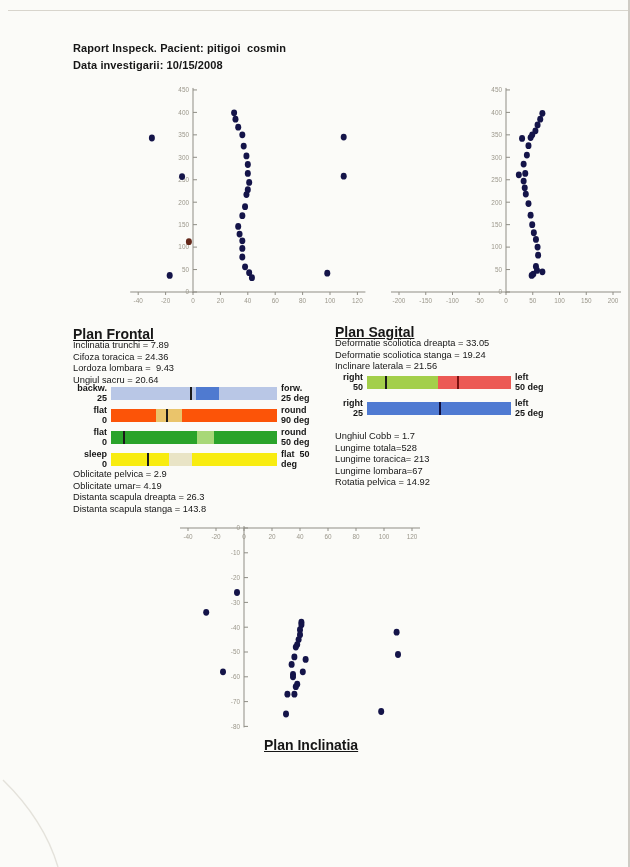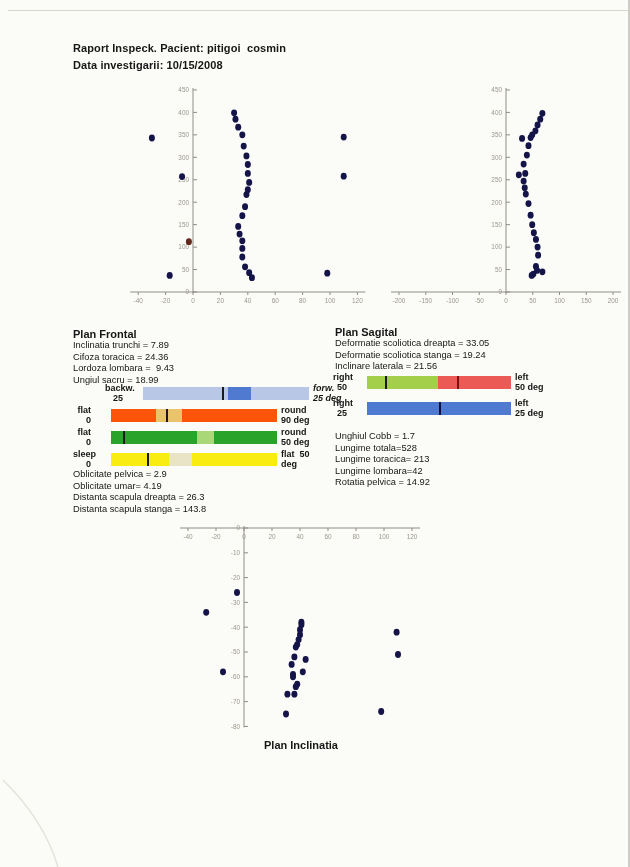--- a/index.html
+++ b/index.html
@@ -3,25 +3,25 @@
 <meta charset="utf-8">
 <style>
   html,body{margin:0;padding:0;}
   body{
     width:630px;height:867px;position:relative;overflow:hidden;
     background:#fbfbf8;color:#161616;
     font-family:"Liberation Sans", sans-serif;
   }
   .abs{position:absolute;}
   .hdr{font-weight:bold;font-size:11px;white-space:pre;letter-spacing:.1px;}
-  .block-title{font-weight:bold;font-size:11px;line-height:12px;white-space:pre;}
+  .block-title{font-weight:bold;font-size:14px;line-height:12px;white-space:pre;text-decoration:underline;}
   .mline{font-size:9.3px;line-height:11.5px;white-space:pre;}
   .bar-row{display:flex;align-items:center;}
   .bar-side{font-size:9px;font-weight:bold;line-height:10px;white-space:pre;}
-  .bar-side.l{text-align:right;padding-right:20px;box-sizing:border-box;}
+  .bar-side.l{text-align:right;padding-right:4px;box-sizing:border-box;}
   .bar-side.r{text-align:left;padding-left:4px;box-sizing:border-box;}
   .bar-track{position:relative;height:13px;flex:none;}
   .bar-track .seg{position:absolute;top:0;bottom:0;}
   .bar-track .mk{position:absolute;top:0;bottom:0;width:2px;}
   svg{overflow:visible;display:block;}
   .scan-top-line{position:absolute;left:8px;top:10px;width:622px;height:1px;background:#d8d5cd;}
   .scan-right-edge{position:absolute;right:0;top:0;width:2px;height:867px;background:#cfccc5;}
 </style>
 </head>
 <body>
@@ -185,32 +185,32 @@
         <ellipse cx="136.68" cy="189.387" rx="3" ry="3.4" fill="#141449"></ellipse>
       </g>
     </svg>
 
   <div class="abs" style="left:73px;top:328px">
     <div class="block-title">Plan Frontal</div>
     <div id="frontal-lines">
         <div class="mline">Inclinatia trunchi = 7.89</div>
         <div class="mline">Cifoza toracica = 24.36</div>
         <div class="mline">Lordoza lombara =  9.43</div>
-        <div class="mline">Ungiul sacru = 18.99</div>
+        <div class="mline">Ungiul sacru = 20.64</div>
       </div>
   </div>
   <div id="frontal-bars" class="abs" style="left:73px;top:382px">
-      <div class="bar-row" style="height: 22px; margin-left: 32px;">
+      <div class="bar-row" style="height: 22px;">
         <div class="bar-side l" style="width: 38px;"><div>backw.</div><div>25</div></div>
         <div class="bar-track" style="width: 166px;">
           <span class="seg" style="left: 0%; width: 100%; background: rgb(185, 199, 230);"></span>
           <span class="seg" style="left: 51%; width: 14%; background: rgb(79, 122, 208);"></span>
           <span class="mk" style="left: calc(48% - 1px); background: rgb(26, 26, 26);"></span>
         </div>
-        <div class="bar-side r" style="width: 62px; font-style: italic;"><div>forw.</div><div>25 deg</div></div>
+        <div class="bar-side r" style="width: 62px;"><div>forw.</div><div>25 deg</div></div>
       </div>
       <div class="bar-row" style="height: 22px;">
         <div class="bar-side l" style="width: 38px;"><div>flat</div><div>0</div></div>
         <div class="bar-track" style="width: 166px;">
           <span class="seg" style="left: 0%; width: 100%; background: rgb(252, 84, 8);"></span>
           <span class="seg" style="left: 27%; width: 16%; background: rgb(234, 196, 107);"></span>
           <span class="mk" style="left: calc(34% - 1px); background: rgb(26, 26, 26);"></span>
         </div>
         <div class="bar-side r" style="width: 62px;"><div>round</div><div>90 deg</div></div>
       </div>
@@ -265,21 +265,21 @@
           <span class="seg" style="left: 0%; width: 100%; background: rgb(79, 122, 210);"></span>
           <span class="mk" style="left: calc(51% - 1px); background: rgb(16, 16, 64);"></span>
         </div>
         <div class="bar-side r" style="width: 56px;"><div>left</div><div>25 deg</div></div>
       </div>
     </div>
   <div id="sagital-footer" class="abs" style="left:335px;top:431px">
       <div class="mline">Unghiul Cobb = 1.7</div>
       <div class="mline">Lungime totala=528</div>
       <div class="mline">Lungime toracica= 213</div>
-      <div class="mline">Lungime lombara=42</div>
+      <div class="mline">Lungime lombara=67</div>
       <div class="mline">Rotatia pelvica = 14.92</div>
     </div>
 
   <svg id="chart-2" class="abs" style="left:168px;top:514px" width="262" height="250">
       <g>
         <line x1="12" y1="14" x2="252" y2="14" stroke="#8f8d85" stroke-width="1"></line>
         <line x1="76" y1="12" x2="76" y2="213.4" stroke="#8f8d85" stroke-width="1"></line>
         <line x1="20" y1="14" x2="20" y2="17" stroke="#8f8d85" stroke-width="1"></line>
         <text x="20" y="25" text-anchor="middle" font-size="6.4" fill="#9b978b">-40</text>
         <line x1="48" y1="14" x2="48" y2="17" stroke="#8f8d85" stroke-width="1"></line>

